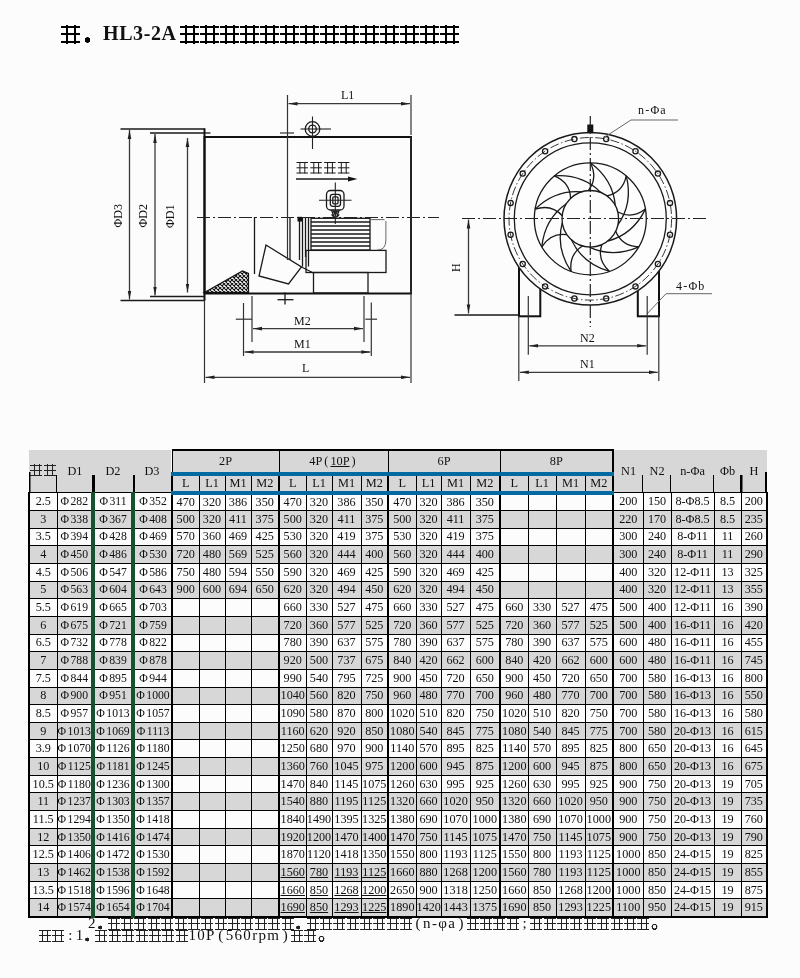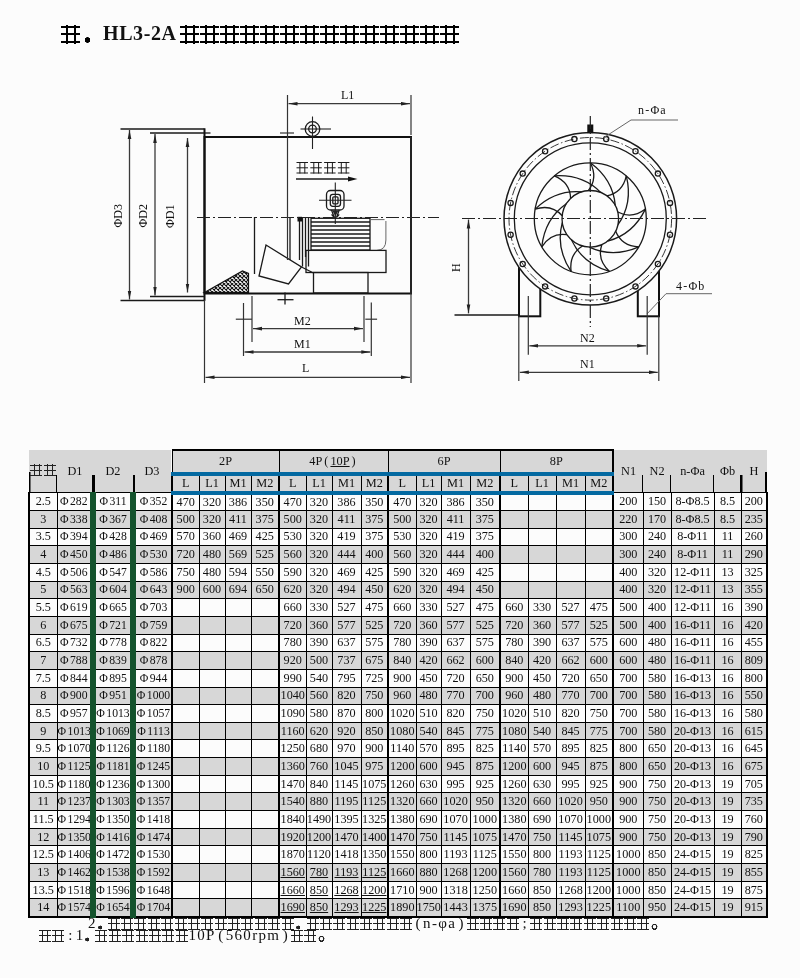--- a/index.html
+++ b/index.html
@@ -39,21 +39,21 @@
 #tbl tbody tr{height:17.67px}
 #tbl tr.g{background:#d7d7d7}
 #tbl tr.w{background:#fcfcfc}
 #tbl th.rs{border-top:none;border-left:none;border-right:none;background-image:linear-gradient(#000,#000);
  background-repeat:no-repeat;background-position:right bottom;background-size:1.5px 17px}
 #tbl th.nr{background-image:linear-gradient(#000,#000),linear-gradient(#000,#000);background-position:left bottom,right bottom;background-size:1.5px 17px,2px 20px}
 #tbl th.nl{background-image:linear-gradient(#000,#000),linear-gradient(#000,#000);
  background-position:right bottom,left bottom;background-size:1.5px 17px,1.5px 20px}
 #tbl th.grp{border-top:2.5px solid #000}
 #tbl th.gb,#tbl td.gb,#tbl th.gb2{border-left:2.5px solid #000}
-#tbl tbody td:nth-child(3),#tbl tbody td:nth-child(4){border-left:6px solid #14532d}
+#tbl tbody td:nth-child(3),#tbl tbody td:nth-child(4){border-left:4px solid #14532d}
 #tbl th.d2,#tbl th.d3{background-image:linear-gradient(#000,#000);background-position:left bottom;background-size:2px 17px;border-left:none}
 #tbl th.d3{background-image:linear-gradient(#000,#000),linear-gradient(#000,#000);background-position:left bottom,right bottom;background-size:2px 17px,0 0}
 #tbl thead th.grp,#tbl thead tr.h2 th{border-bottom:4px solid #0369a1}
 #tbl tbody td:first-child{border-left:2.5px solid #000}
 #tbl tbody td:last-child{border-right:2.5px solid #000}
 #tbl tbody tr:last-child td{border-bottom:2.5px solid #000}
 .u{text-decoration:underline}
 .sp{display:inline-block;width:1.5px}
 #tbl tbody td:nth-child(2),#tbl tbody td:nth-child(3),#tbl tbody td:nth-child(4){font-size:11.7px}
 .fw{padding:0 2px}
@@ -647,21 +647,21 @@
           <td>662</td>
           <td>600</td>
           <td class="gb">840</td>
           <td>420</td>
           <td>662</td>
           <td>600</td>
           <td class="gb">600</td>
           <td>480</td>
           <td>16-Φ11</td>
           <td>16</td>
-          <td>809</td>
+          <td>745</td>
         </tr>
 <tr class="w">
           <td>7.5</td>
           <td>Φ<span class="sp"></span>844</td>
           <td>Φ<span class="sp"></span>895</td>
           <td>Φ<span class="sp"></span>944</td>
           <td class="gb"></td>
           <td></td>
           <td></td>
           <td></td>
@@ -758,21 +758,21 @@
           <td>540</td>
           <td>845</td>
           <td>775</td>
           <td class="gb">700</td>
           <td>580</td>
           <td>20-Φ13</td>
           <td>16</td>
           <td>615</td>
         </tr>
 <tr class="w">
-          <td>9.5</td>
+          <td>3.9</td>
           <td>Φ<span class="sp"></span>1070</td>
           <td>Φ<span class="sp"></span>1126</td>
           <td>Φ<span class="sp"></span>1180</td>
           <td class="gb"></td>
           <td></td>
           <td></td>
           <td></td>
           <td class="gb">1250</td>
           <td>680</td>
           <td>970</td>
@@ -986,21 +986,21 @@
           <td>Φ<span class="sp"></span>1596</td>
           <td>Φ<span class="sp"></span>1648</td>
           <td class="gb"></td>
           <td></td>
           <td></td>
           <td></td>
           <td class="gb"><span class="u">1660</span></td>
           <td><span class="u">850</span></td>
           <td><span class="u">1268</span></td>
           <td><span class="u">1200</span></td>
-          <td class="gb">1710</td>
+          <td class="gb">2650</td>
           <td>900</td>
           <td>1318</td>
           <td>1250</td>
           <td class="gb">1660</td>
           <td>850</td>
           <td>1268</td>
           <td>1200</td>
           <td class="gb">1000</td>
           <td>850</td>
           <td>24-Φ15</td>
@@ -1014,21 +1014,21 @@
           <td>Φ<span class="sp"></span>1704</td>
           <td class="gb"></td>
           <td></td>
           <td></td>
           <td></td>
           <td class="gb"><span class="u">1690</span></td>
           <td><span class="u">850</span></td>
           <td><span class="u">1293</span></td>
           <td><span class="u">1225</span></td>
           <td class="gb">1890</td>
-          <td>1750</td>
+          <td>1420</td>
           <td>1443</td>
           <td>1375</td>
           <td class="gb">1690</td>
           <td>850</td>
           <td>1293</td>
           <td>1225</td>
           <td class="gb">1100</td>
           <td>950</td>
           <td>24-Φ15</td>
           <td>19</td>

